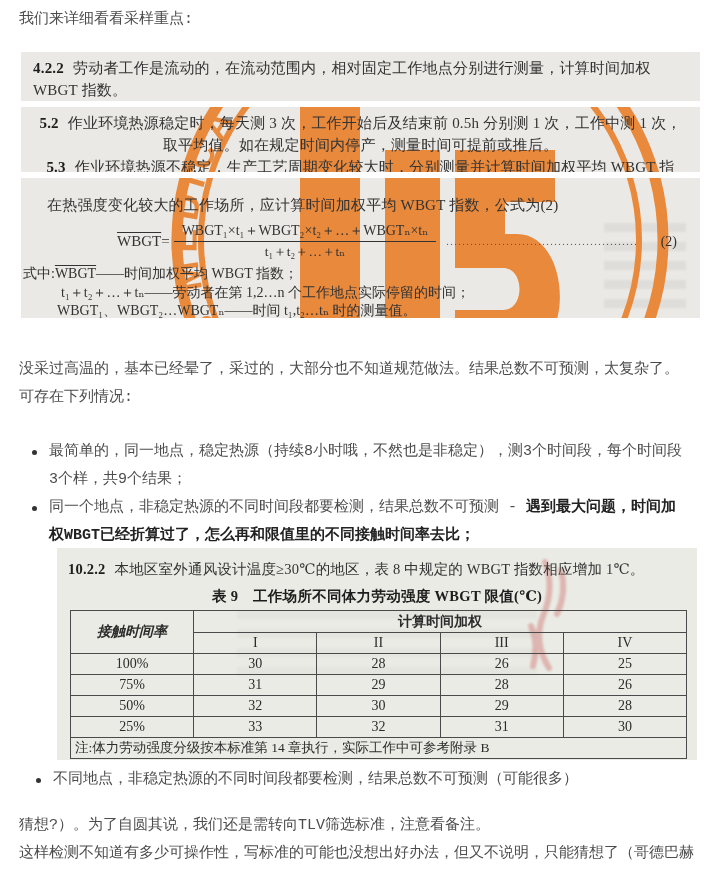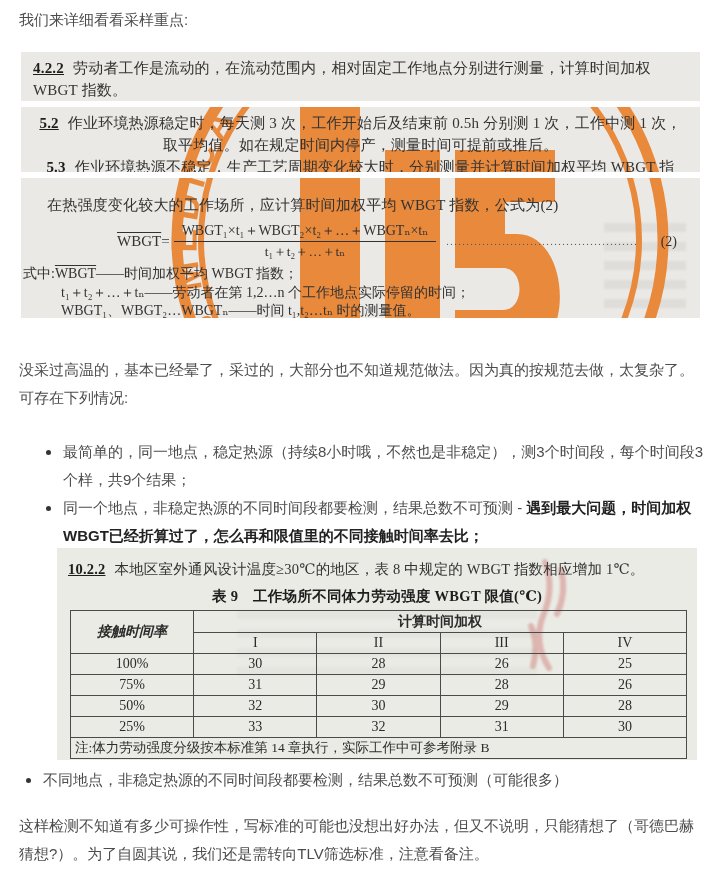--- a/index.html
+++ b/index.html
@@ -2,39 +2,39 @@
 <html><head>
 <meta charset="utf-8">
 <style>
   * { margin:0; padding:0; box-sizing:border-box; }
   html,body { background:#ffffff; }
   body {
     width:715px; height:871px; position:relative;
     font-family:"Liberation Sans","DejaVu Sans",sans-serif;
     color:#4c4c4c; overflow:hidden;
   }
-  .abs { position:absolute; }
+  .abs { position:absolute;font-family:Liberation Mono, monospace; }
   .body-text { font-size:15px; line-height:28px; color:#4c4c4c; }
   .body-text .line { display:block; }
   b.strong { color:#222; font-weight:bold; }
 
   
   ul.blist { list-style:none; }
   ul.blist li { position:relative; padding-left:19px; font-size:15px; line-height:28px; color:#4c4c4c; }
   ul.blist li::before { content:""; position:absolute; left:2px; top:12px; width:5px; height:5px; border-radius:50%; background:#333; }
 
   
   .scan {
     position:absolute; overflow:hidden;
     font-family:"Liberation Serif","DejaVu Serif",serif;
     color:#333;
   }
   .scan.std { left:21px; width:679px; background:#ebe9e5; }
   .scan-inner { position:relative; z-index:2; }
-  .cnum { font-weight:bold; color:#1d1d1d; margin-right:9px;text-decoration:underline; }
+  .cnum { font-weight:bold; color:#1d1d1d; margin-right:9px; }
   .clause { font-size:15px; line-height:22px; letter-spacing:0.2px; }
 
   
   .wm { position:absolute; z-index:1; pointer-events:none; }
   .wm svg { display:block; }
 
   
   .bleed {
     position:absolute; z-index:0; pointer-events:none; opacity:.45; filter:blur(1.2px);
     background:repeating-linear-gradient(0deg, rgba(110,110,110,.22) 0 9px, rgba(0,0,0,0) 9px 19px);
@@ -128,30 +128,30 @@
         <span class="num">WBGT₁×t₁＋WBGT₂×t₂＋…＋WBGTₙ×tₙ</span>
         <span class="den">t₁＋t₂＋…＋tₙ</span>
       </span>
       <span class="dotlead">................................................</span>
       <span class="eqno">(2)</span>
     </div>
     <div class="where" style="padding-left:2px;">
       <span>式中:</span><span class="ovl">WBGT</span><span>——时间加权平均 WBGT 指数；</span>
     </div>
     <div class="where" style="padding-left:40px;">t₁＋t₂＋…＋tₙ——劳动者在第 1,2…n 个工作地点实际停留的时间；</div>
-    <div class="where" style="padding-left:40px;">WBGT₁、WBGT₂…WBGTₙ——时间 t₁,t₂…tₙ 时的测量值。</div>
+    <div class="where" style="padding-left:24px;margin-left:12px;">WBGT₁、WBGT₂…WBGTₙ——时间 t₁,t₂…tₙ 时的测量值。</div>
   </div>
 </div>
 
 <div class="abs body-text" style="left:19px; top:356px; width:688px;">
-  <span class="line">没采过高温的，基本已经晕了，采过的，大部分也不知道规范做法。因为真的按规范去做，太复杂了。</span>
+  <span class="line">没采过高温的，基本已经晕了，采过的，大部分也不知道规范做法。结果总数不可预测，太复杂了。</span>
   <span class="line">可存在下列情况:</span>
 </div>
 
-<ul class="blist abs" style="left:44px; top:438px; width:660px;">
+<ul class="blist abs" style="left:30px; top:438px; width:660px;">
   <li>
     <span>最简单的，同一地点，稳定热源（持续8小时哦，不然也是非稳定），测3个时间段，每个时间段3个样，共9个结果；</span>
   </li>
   <li>
     <span>同一个地点，非稳定热源的不同时间段都要检测，结果总数不可预测 - </span><b class="strong">遇到最大问题，时间加权WBGT已经折算过了，怎么再和限值里的不同接触时间率去比；</b>
   </li>
 </ul>
 
 <div class="scan tbl">
   <svg class="red-wm" style="right:120px; top:8px;" width="60" height="140" viewBox="0 0 60 140">
@@ -215,22 +215,22 @@
         <td>30</td>
       </tr>
       <tr>
         <td colspan="5" class="note">注:体力劳动强度分级按本标准第 14 章执行，实际工作中可参考附录 B</td>
       </tr>
     </tbody>
       </table>
   </div>
 </div>
 
-<ul class="blist abs" style="left:24px; top:766px; width:660px;">
+<ul class="blist abs" style="left:34px; top:766px; width:660px;">
   <li>
     <span>不同地点，非稳定热源的不同时间段都要检测，结果总数不可预测（可能很多）</span>
   </li>
 </ul>
 
 <div class="abs body-text" style="left:19px; top:812px; width:690px;">
+  <span class="line">猜想?）。为了自圆其说，我们还是需转向TLV筛选标准，注意看备注。</span>
   <span class="line">这样检测不知道有多少可操作性，写标准的可能也没想出好办法，但又不说明，只能猜想了（哥德巴赫</span>
-  <span class="line">猜想?）。为了自圆其说，我们还是需转向TLV筛选标准，注意看备注。</span>
 </div>
 
 </body></html>

